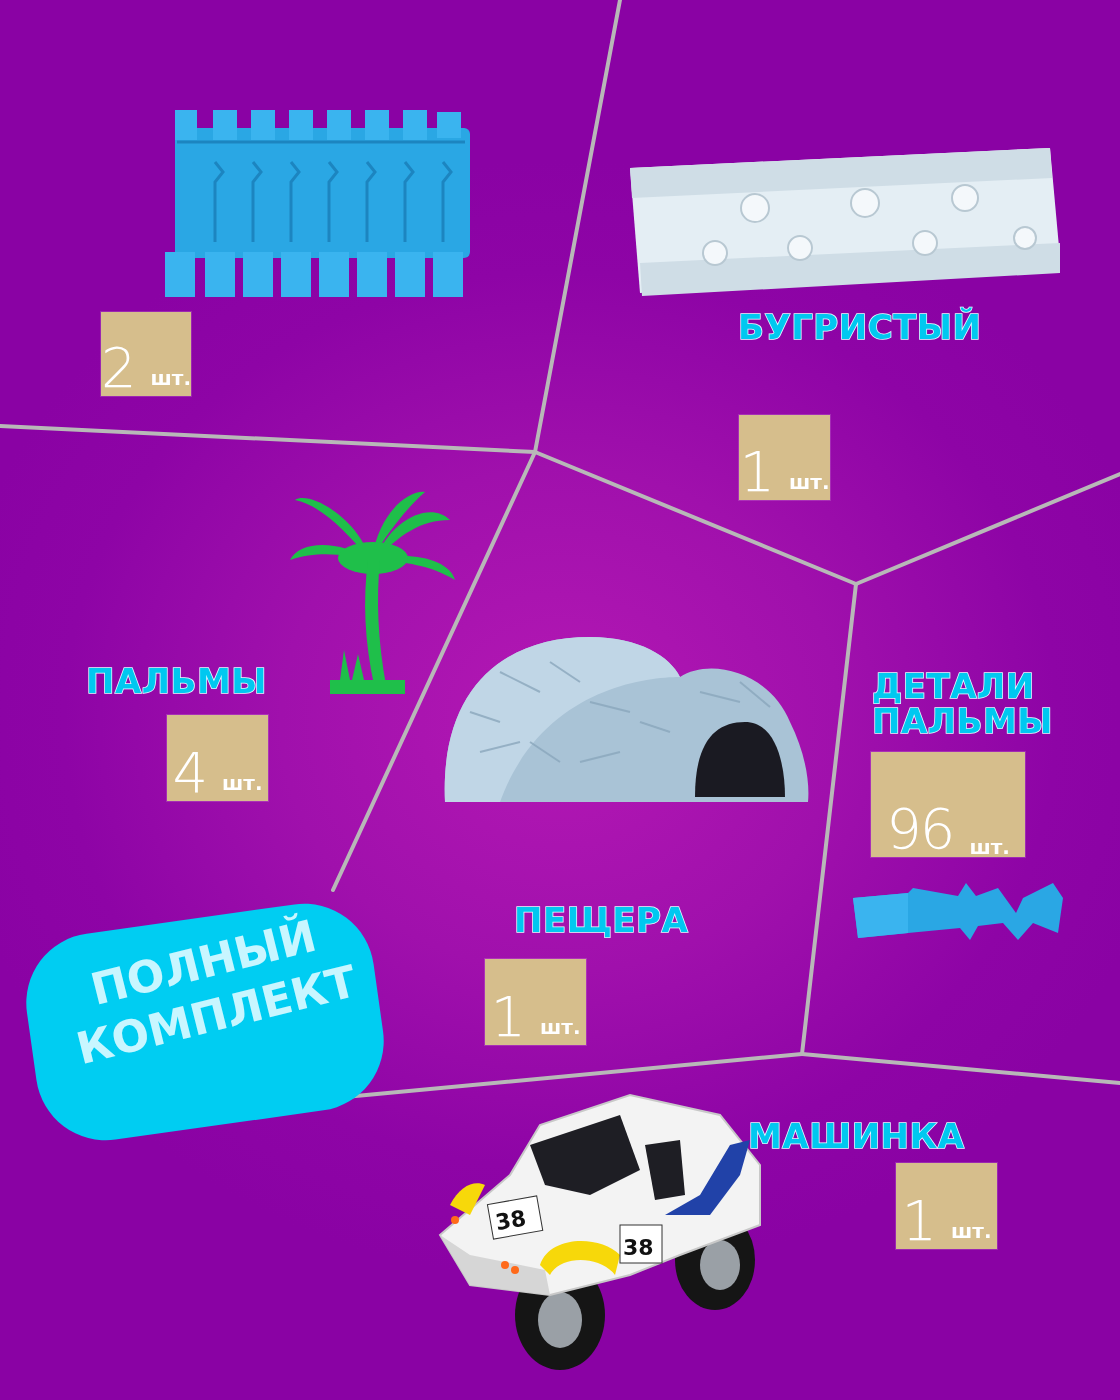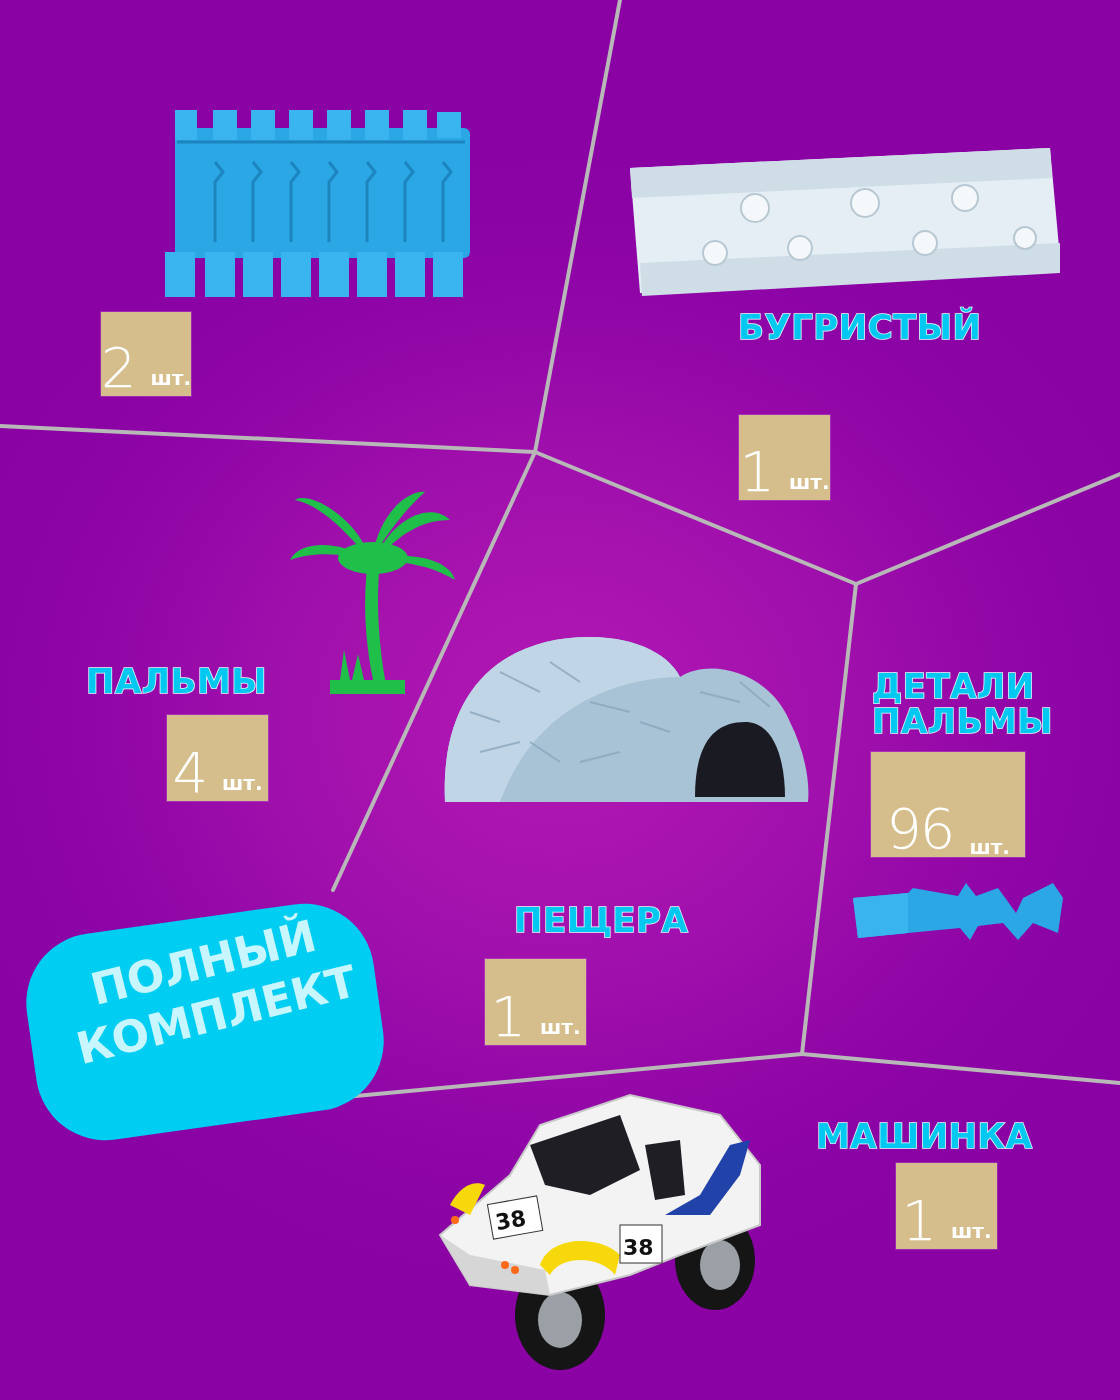--- a/index.html
+++ b/index.html
@@ -182,21 +182,21 @@
   </div>
 
   <div class="title" style="left:486px;top:903px;margin-left:28px;">
     <div>ПЕЩЕРА</div>
   </div>
   <div class="badge" style="left:485px;top:959px;width:101px;height:86px;">
     <span class="num">1</span>
     <span class="unit">шт.</span>
   </div>
 
-  <div class="title" style="left:816px;top:1119px;">
+  <div class="title" style="left:748px;top:1119px;">
     <div>МАШИНКА</div>
   </div>
   <div class="badge" style="left:896px;top:1163px;width:101px;height:86px;">
     <span class="num">1</span>
     <span class="unit">шт.</span>
   </div>
 
   <div class="pill"></div>
   <div class="pill-text">
     <div>ПОЛНЫЙ</div>

